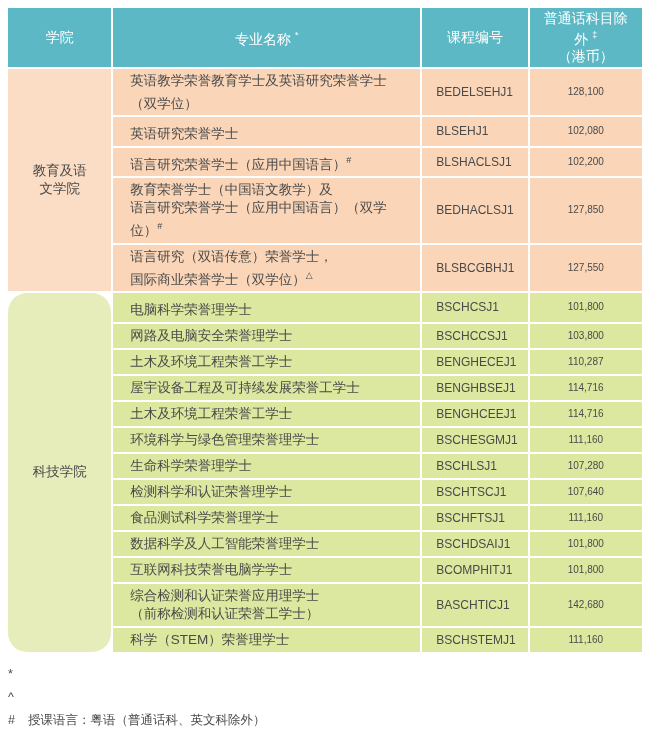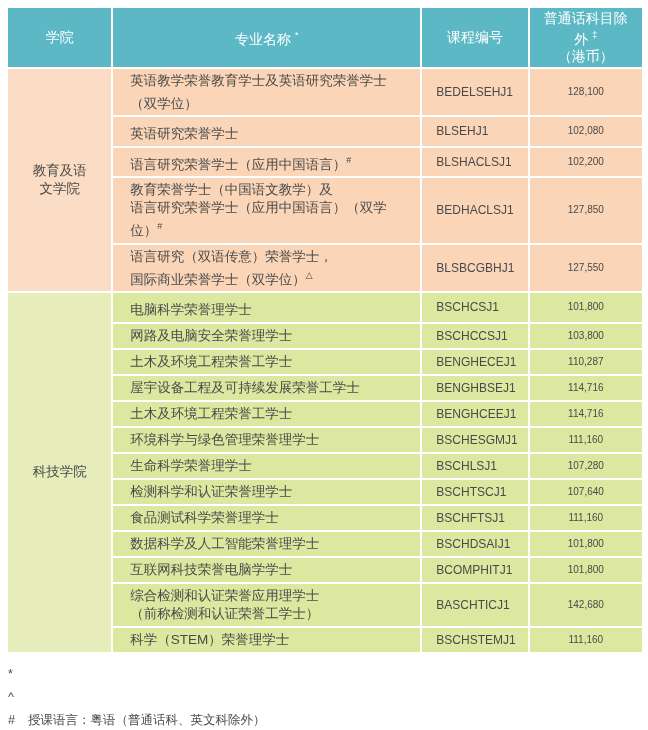--- a/index.html
+++ b/index.html
@@ -54,21 +54,21 @@
   }
   td.major { text-align: left; padding-left: 17px; }
   td.major .major-text { white-space: pre-line; }
   td.major sup { font-size: 9px; vertical-align: super; }
   td.code  { text-align: left; padding-left: 14px; font-size: 12px; }
   td.fee   { text-align: center; font-size: 10px; }
 
   tr.g-edu  td.major, tr.g-edu td.code, tr.g-edu td.fee { background: var(--edu-row-bg, #fad5b8); }
   td.college.edu  { background: var(--edu-college-bg, #fbdcc4); }
   tr.g-tech td.major, tr.g-tech td.code, tr.g-tech td.fee { background: var(--tech-row-bg, #dce79f); }
-  td.college.tech { background: var(--tech-college-bg, #e6edbb); }
+  td.college.tech { background: var(--tech-college-bg, #e6edbb); border-radius: 19px; }
 
   .footnotes {
     margin: 12px 0 0 2px;
     font-size: 12.5px;
   }
   .footnote {
     display: flex;
     align-items: flex-start;
     line-height: 16px;
     margin-bottom: 7px;

